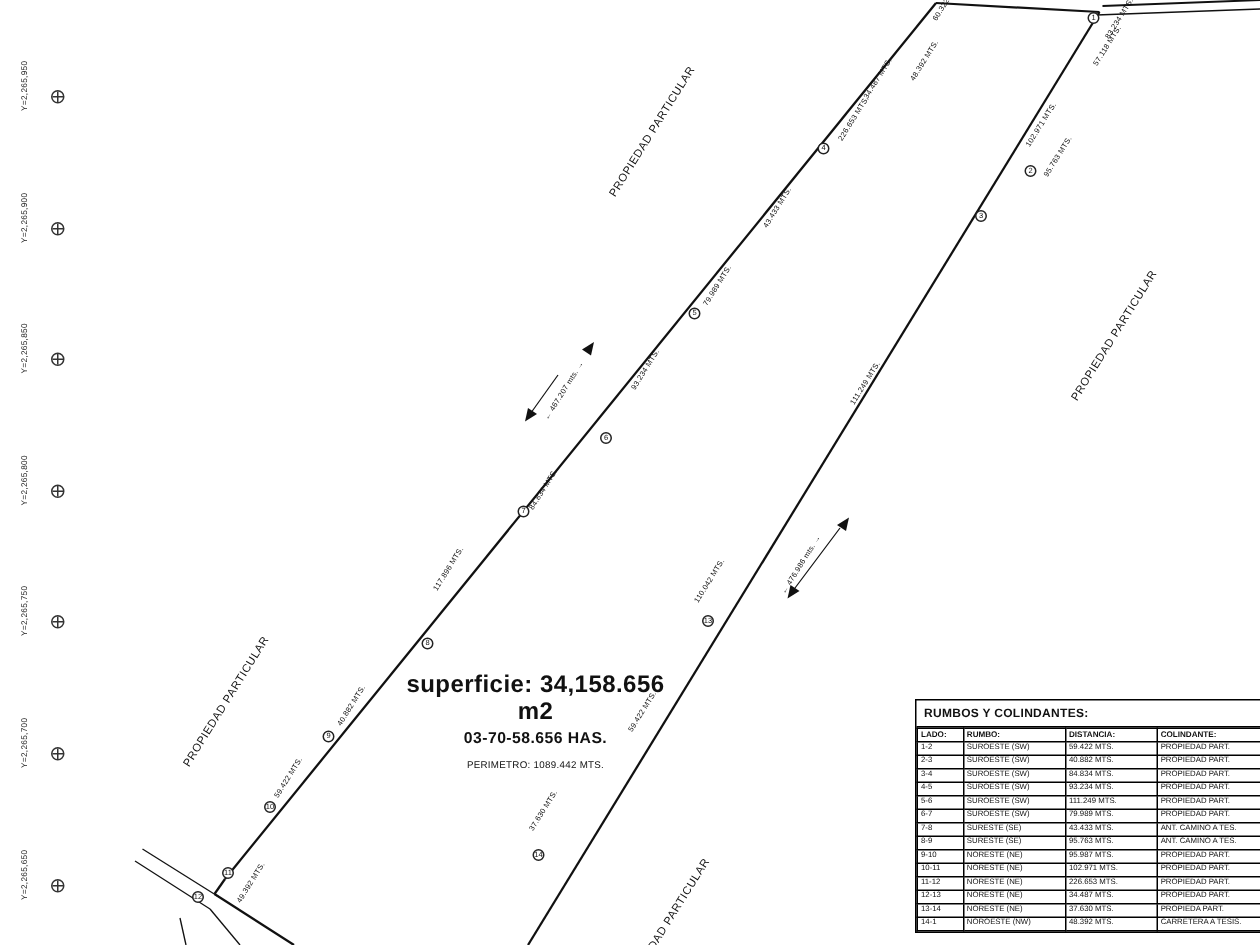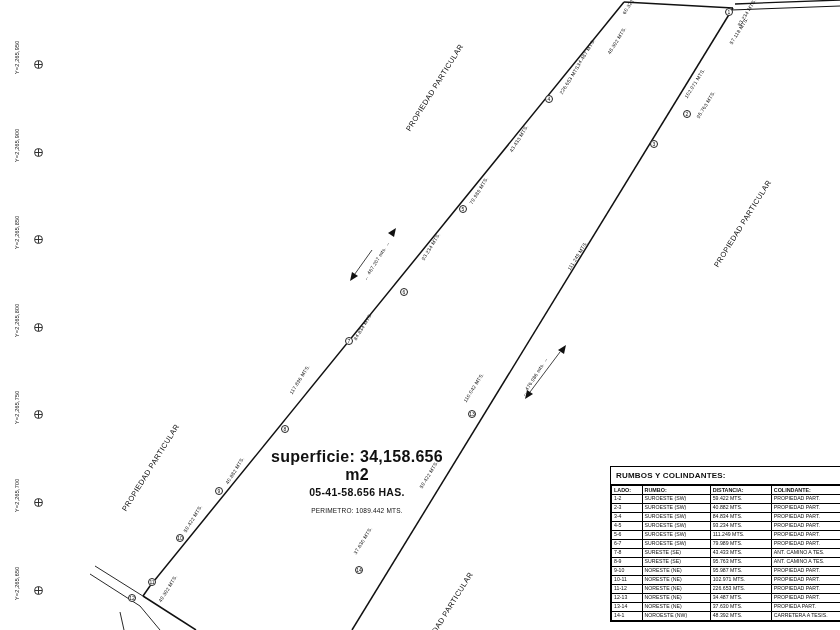--- a/index.html
+++ b/index.html
@@ -173,21 +173,21 @@
     <div class="vtx" style="left: 215px; top: 487px;">9</div>
     <div class="vtx" style="left: 176px; top: 534px;">10</div>
     <div class="vtx" style="left: 148px; top: 578px;">11</div>
     <div class="vtx" style="left: 128px; top: 594px;">12</div>
     <div class="vtx" style="left: 468px; top: 410px;">13</div>
     <div class="vtx" style="left: 355px; top: 566px;">14</div>
   </div>
 
 <div class="areablock" style="left:262px;top:448px;width:190px;">
   <div class="a1">superficie:  34,158.656 m2</div>
-  <div class="a2">05-41-58.656 HAS.</div>
+  <div class="a2">03-70-58.656 HAS.</div>
   <div class="a3">PERIMETRO: 1089.442 MTS.</div>
 </div>
 
 <div id="tabla">
   <div class="thead">RUMBOS Y COLINDANTES:</div>
   <table>
     <colgroup>
         <col class="c1">
         <col class="c2">
         <col class="c3">

